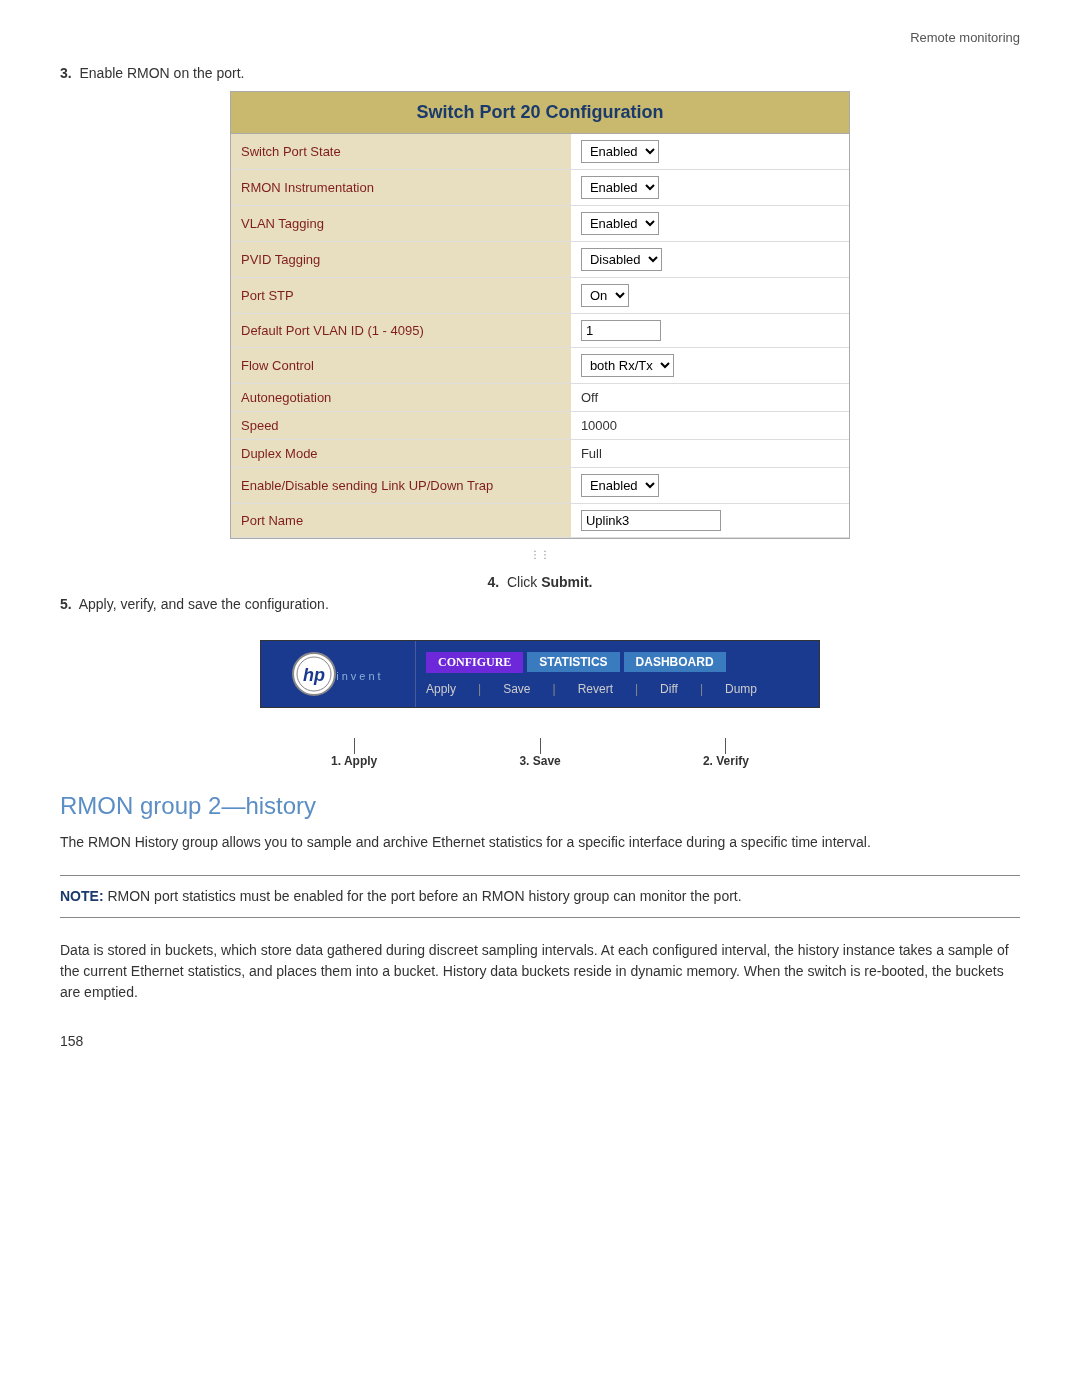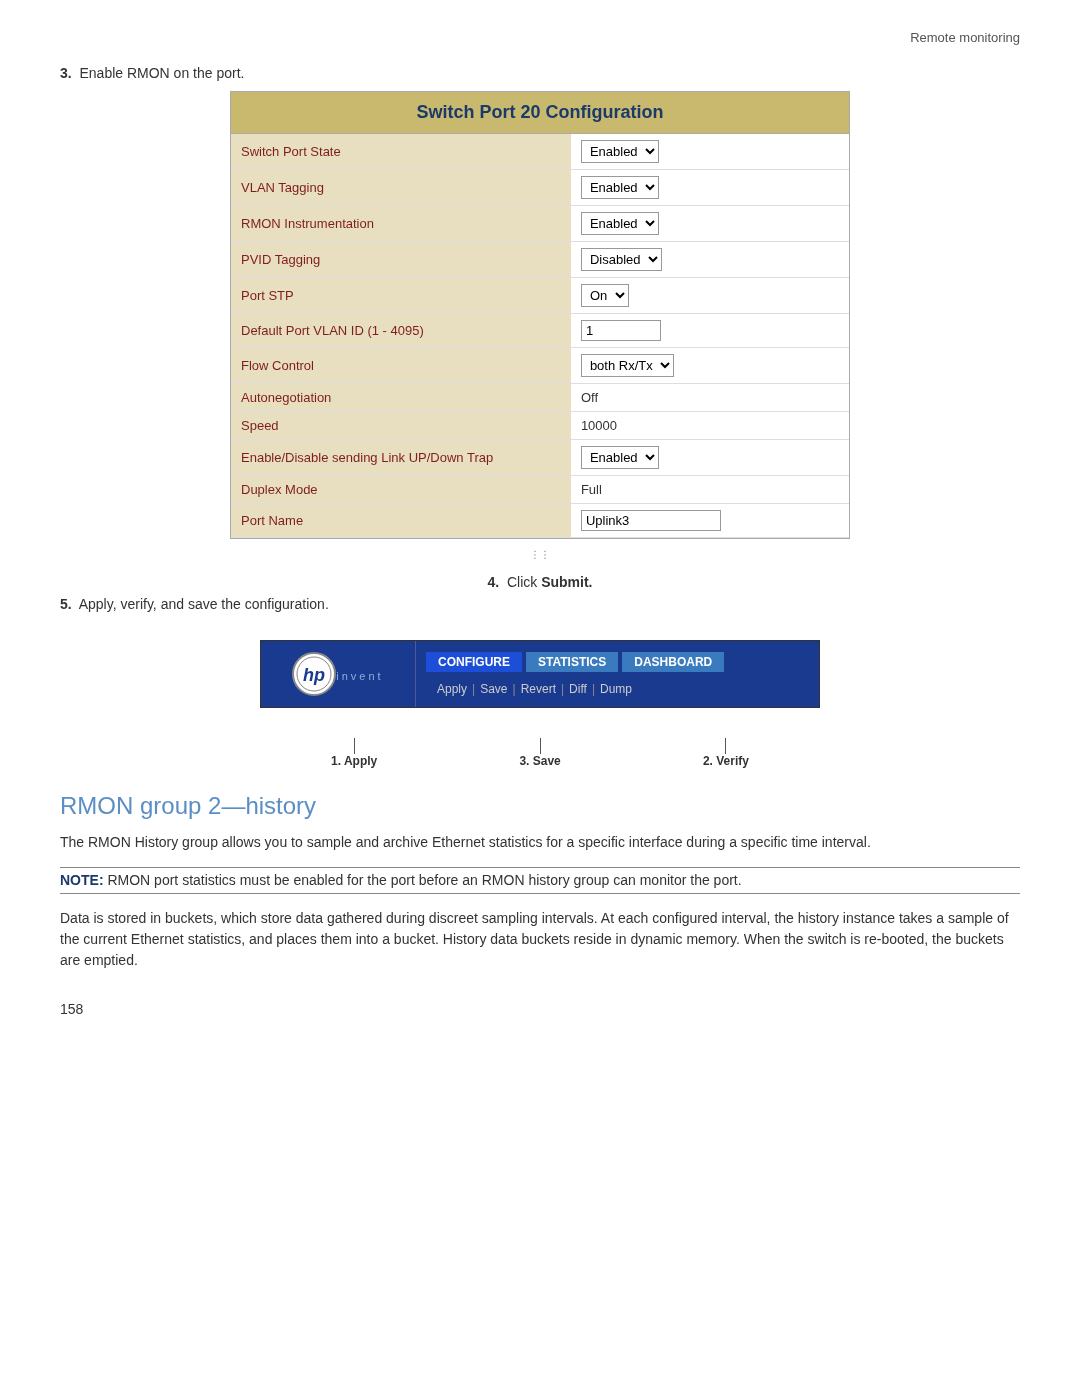--- a/index.html
+++ b/index.html
@@ -156,38 +156,38 @@
     }
     .hp-tab {
       padding: 3px 12px;
       font-size: 12px;
       font-weight: bold;
       text-transform: uppercase;
       border: none;
       cursor: pointer;
     }
     .hp-tab-configure {
-      background: #1d4ed8;
+      background: #6d28d9;
       color: #fff;
+      font-family: Liberation Serif, serif;
     }
     .hp-tab-statistics {
       background: #3a7abf;
       color: #fff;
     }
     .hp-tab-dashboard {
       background: #3a7abf;
       color: #fff;
     }
     .hp-nav-actions {
       display: flex;
       align-items: center;
-      gap: 0;
+      gap: 17px;
       font-size: 12px;
       color: #ccc;
-      margin-left: 11px;
     }
     .hp-action-link {
       color: #ccc;
       text-decoration: none;
       font-size: 12px;
     }
     .hp-action-sep {
       color: #888;
       margin: 0 5px;
     }
@@ -206,22 +206,22 @@
       font-size: 14px;
       color: #333;
       line-height: 1.5;
       margin-bottom: 14px;
     }
 
     
     .note-box {
       border-top: 1px solid #888;
       border-bottom: 1px solid #888;
-      padding: 2px 0;
-      margin: 14px 0;
+      padding: 10px 0;
+      margin: 22px 0;
     }
     .note-text {
       font-size: 14px;
       color: #333;
       line-height: 1.5;
     }
     .note-label {
       font-weight: bold;
       color: #1a3a6b;
     }
@@ -257,28 +257,28 @@
 
 <div class="config-container">
   <div class="config-title">Switch Port 20 Configuration</div>
   <table class="config-table">
     <tbody id="config-tbody">
         <tr>
           <td>Switch Port State</td>
           <td><select class="config-select"><option>Enabled</option></select></td>
         </tr>
         <tr>
+          <td>RMON Instrumentation</td>
+          <td><select class="config-select"><option>Enabled</option></select></td>
+        </tr>
+        <tr>
           <td>VLAN Tagging</td>
           <td><select class="config-select"><option>Enabled</option></select></td>
         </tr>
         <tr>
-          <td>RMON Instrumentation</td>
-          <td><select class="config-select"><option>Enabled</option></select></td>
-        </tr>
-        <tr>
           <td>PVID Tagging</td>
           <td><select class="config-select"><option>Disabled</option></select></td>
         </tr>
         <tr>
           <td>Port STP</td>
           <td><select class="config-select"><option>On</option></select></td>
         </tr>
         <tr>
           <td>Default Port VLAN ID (1 - 4095)</td>
           <td><input type="text" class="config-input" value="1" style=""></td>
@@ -289,26 +289,26 @@
         </tr>
         <tr>
           <td>Autonegotiation</td>
           <td><span class="static-value">Off</span></td>
         </tr>
         <tr>
           <td>Speed</td>
           <td><span class="static-value">10000</span></td>
         </tr>
         <tr>
+          <td>Duplex Mode</td>
+          <td><span class="static-value">Full</span></td>
+        </tr>
+        <tr>
           <td>Enable/Disable sending Link UP/Down Trap</td>
           <td><select class="config-select"><option>Enabled</option></select></td>
-        </tr>
-        <tr>
-          <td>Duplex Mode</td>
-          <td><span class="static-value">Full</span></td>
         </tr>
         <tr>
           <td>Port Name</td>
           <td><input type="text" class="config-input" value="Uplink3" style="width: 140px;"></td>
         </tr>
       </tbody>
   </table>
 </div>
 
 <div class="drag-handle">⋮⋮</div>

